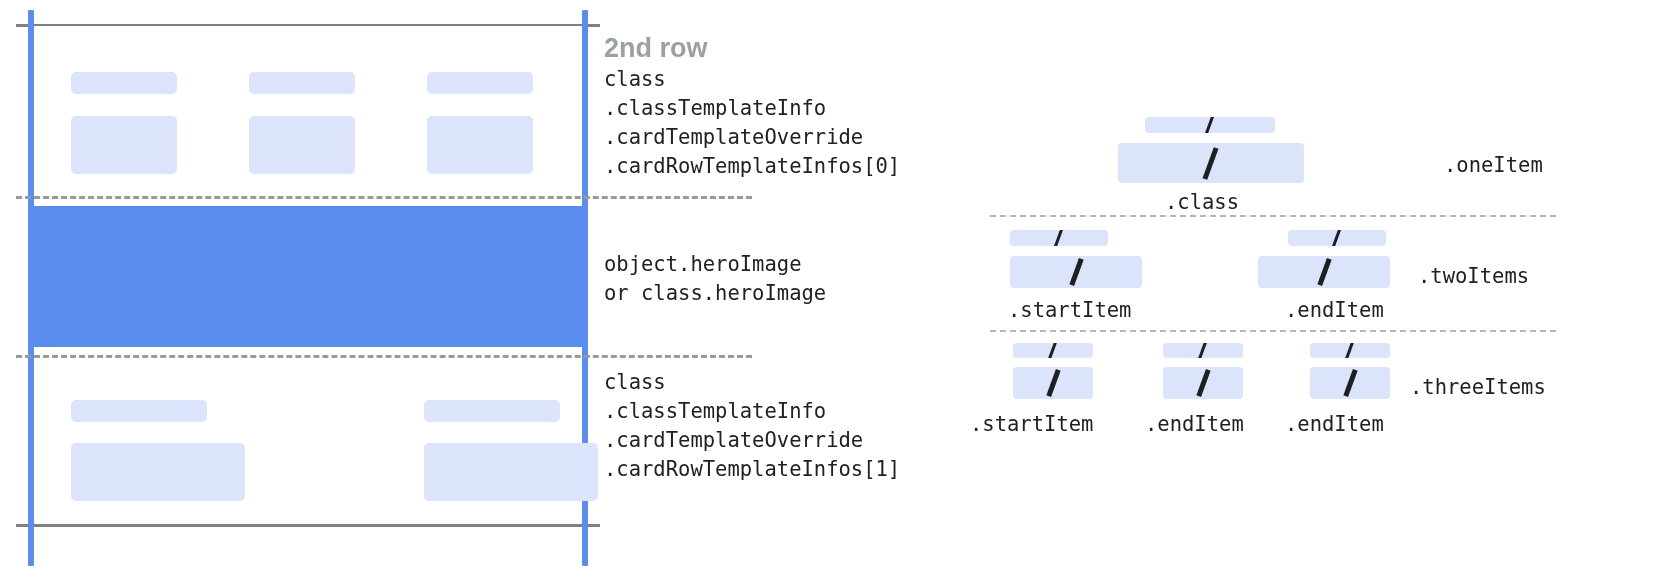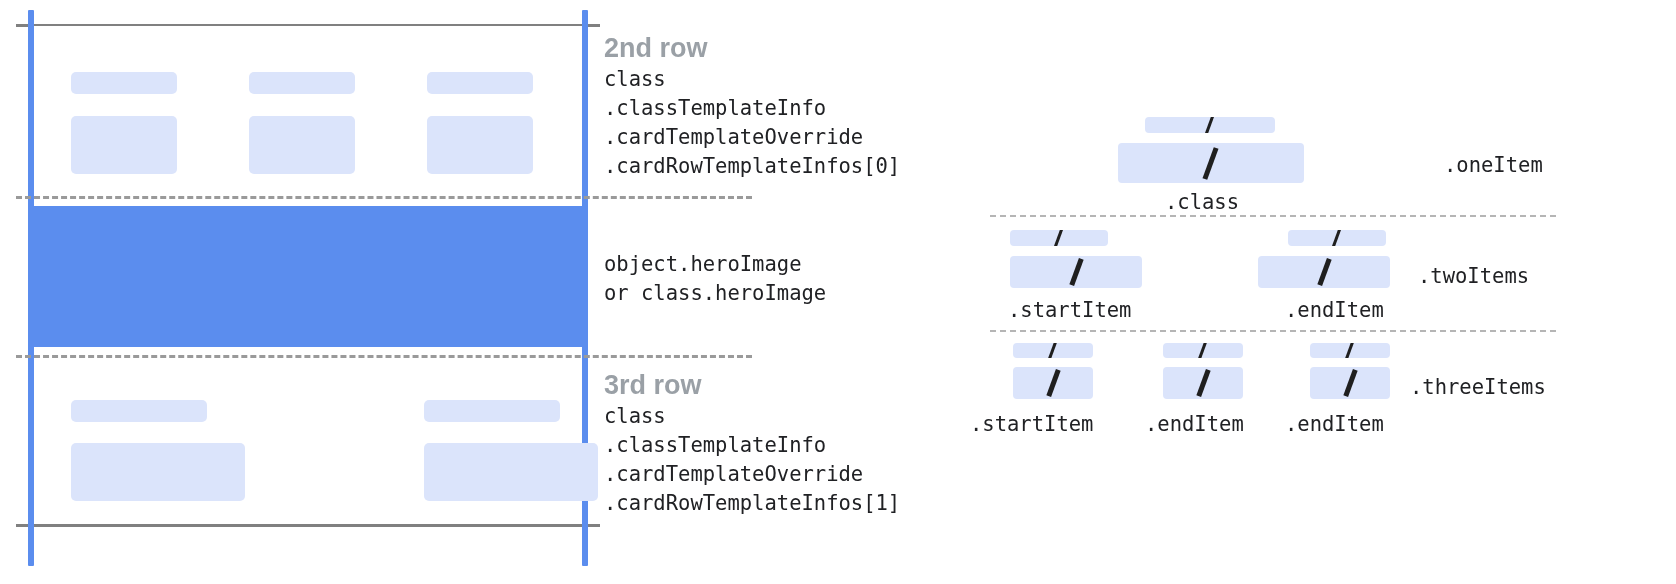--- a/index.html
+++ b/index.html
@@ -177,21 +177,20 @@
 .cardTemplateOverride
 .cardRowTemplateInfos[0]</div>
   </div>
 
   <div class="annot" style="top:250px;">
     <div class="code">object.heroImage
 or class.heroImage</div>
   </div>
 
   <div class="annot" style="top:368px;">
-    <div class="hdr">3rd row</div>
     <div class="code">class
 .classTemplateInfo
 .cardTemplateOverride
 .cardRowTemplateInfos[1]</div>
   </div>
 
   <div class="rpanel">
 
     <div class="chip" style="left:185px; top:117px; width:130px; height:16px;">
       <div class="slash" style="left:63px; top:-2px; width:3px; height:20px; transform:rotate(20deg);"></div>

